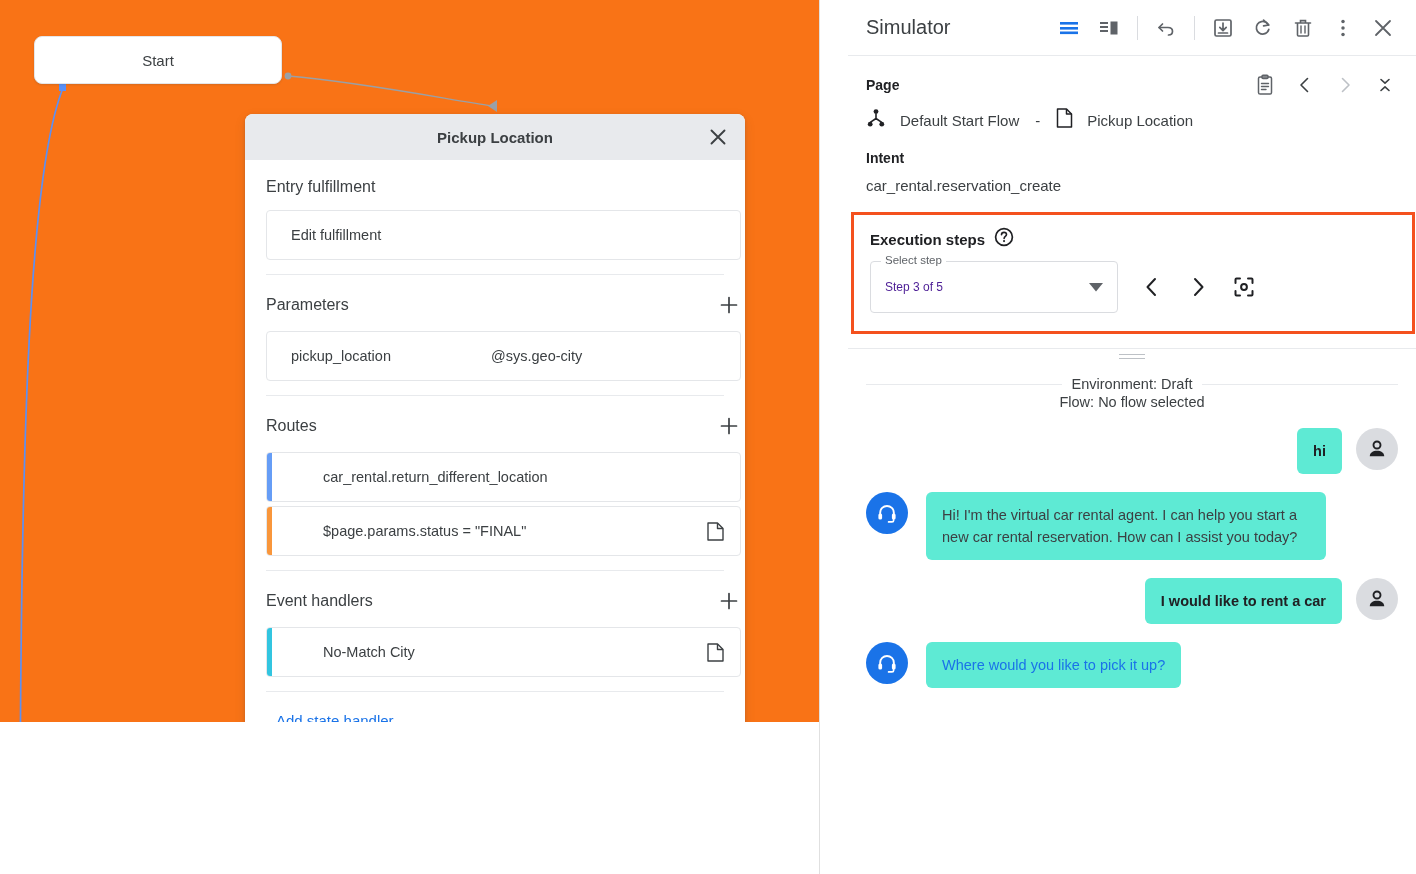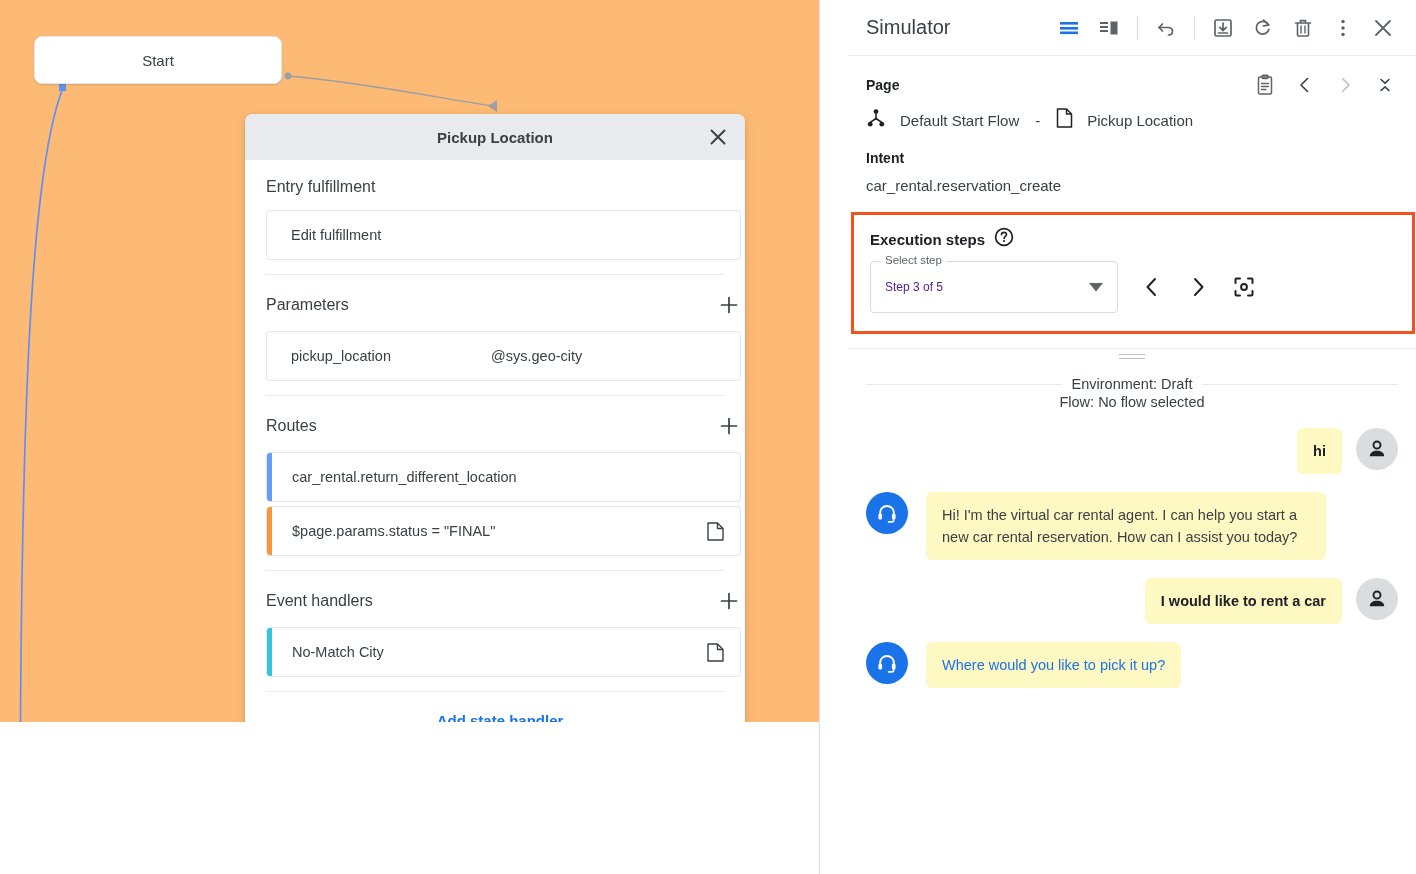--- a/index.html
+++ b/index.html
@@ -8,21 +8,21 @@
     font-family: "Liberation Sans", sans-serif;
     background: #ffffff;
     overflow: hidden;
   }
   #root { position: relative; width: 1416px; height: 874px; display: flex; }
 
   
   .canvas {
     position: relative;
     width: 819px; height: 722px;
-    background: #fdba74;
+    background: #f97316;
     overflow: hidden;
     flex: 0 0 819px;
   }
   .canvas-svg { position: absolute; inset: 0; width: 819px; height: 874px; }
 
   .start-node {
     position: absolute; left: 34px; top: 36px;
     width: 248px; height: 48px;
     background: #ffffff;
     border: 1px solid #e4e6e9;
@@ -64,28 +64,28 @@
     cursor: pointer; color: #3c4043;
   }
   .row-box {
     border: 1px solid #e4e6e9; border-radius: 4px;
     min-height: 50px; display: flex; align-items: center;
     padding: 0 16px 0 24px; font-size: 14.5px; color: #3c4043;
     background: #fff;
   }
   .row-box.accent { padding-left: 0; position: relative; overflow: hidden; }
   .accent-bar { width: 5px; align-self: stretch; flex: 0 0 5px; }
-  .row-inner { flex: 1; display: flex; align-items: center; padding-left: 20px; }
+  .row-inner { flex: 1; display: flex; align-items: center; padding-left: 20px; margin-left: 31px; }
   .row-doc-icon { margin-left: auto; display: flex; align-items: center; }
   .param-name { flex: 0 0 200px; }
   .param-type { color: #3c4043; }
   .row-gap { height: 4px; }
   .add-link {
     padding: 20px 21px 0 31px;
-    font-size: 15px; font-weight: 700; color: #1a73e8; cursor: pointer; text-align: center;
+    font-size: 15px; font-weight: 400; color: #1a73e8; cursor: pointer;
   }
 
   
   .sim {
     flex: 1; height: 874px; background: #ffffff;
     border-left: 1px solid #e0e0e0;
     display: flex; flex-direction: column;
     position: relative;
     padding-left: 28px;
   }
@@ -150,21 +150,21 @@
   
   .chat { flex: 1; padding: 10px 18px 0 18px; overflow: hidden; }
   .env-row { display: flex; align-items: center; gap: 10px; }
   .env-line { flex: 1; height: 1px; background: #e8eaed; }
   .env-text { font-size: 14.5px; color: #3c4043; text-align: center; line-height: 20px; }
   .flow-text { font-size: 14.5px; color: #3c4043; text-align: center; margin-top: 0px; }
 
   .msg { display: flex; align-items: flex-start; margin-top: 18px; }
   .msg.user { justify-content: flex-end; }
   .bubble {
-    background: #fef9c3; border-radius: 6px;
+    background: #5eead4; border-radius: 6px;
     padding: 12px 16px; font-size: 14.5px; line-height: 22px; color: #3c4043;
     max-width: 400px;
   }
   .bubble.user-b { font-weight: 700; color: #202124; }
   .bubble.link-b { color: #1a73e8; }
   .avatar {
     width: 42px; height: 42px; border-radius: 50%;
     display: flex; align-items: center; justify-content: center;
     flex: 0 0 42px;
   }

